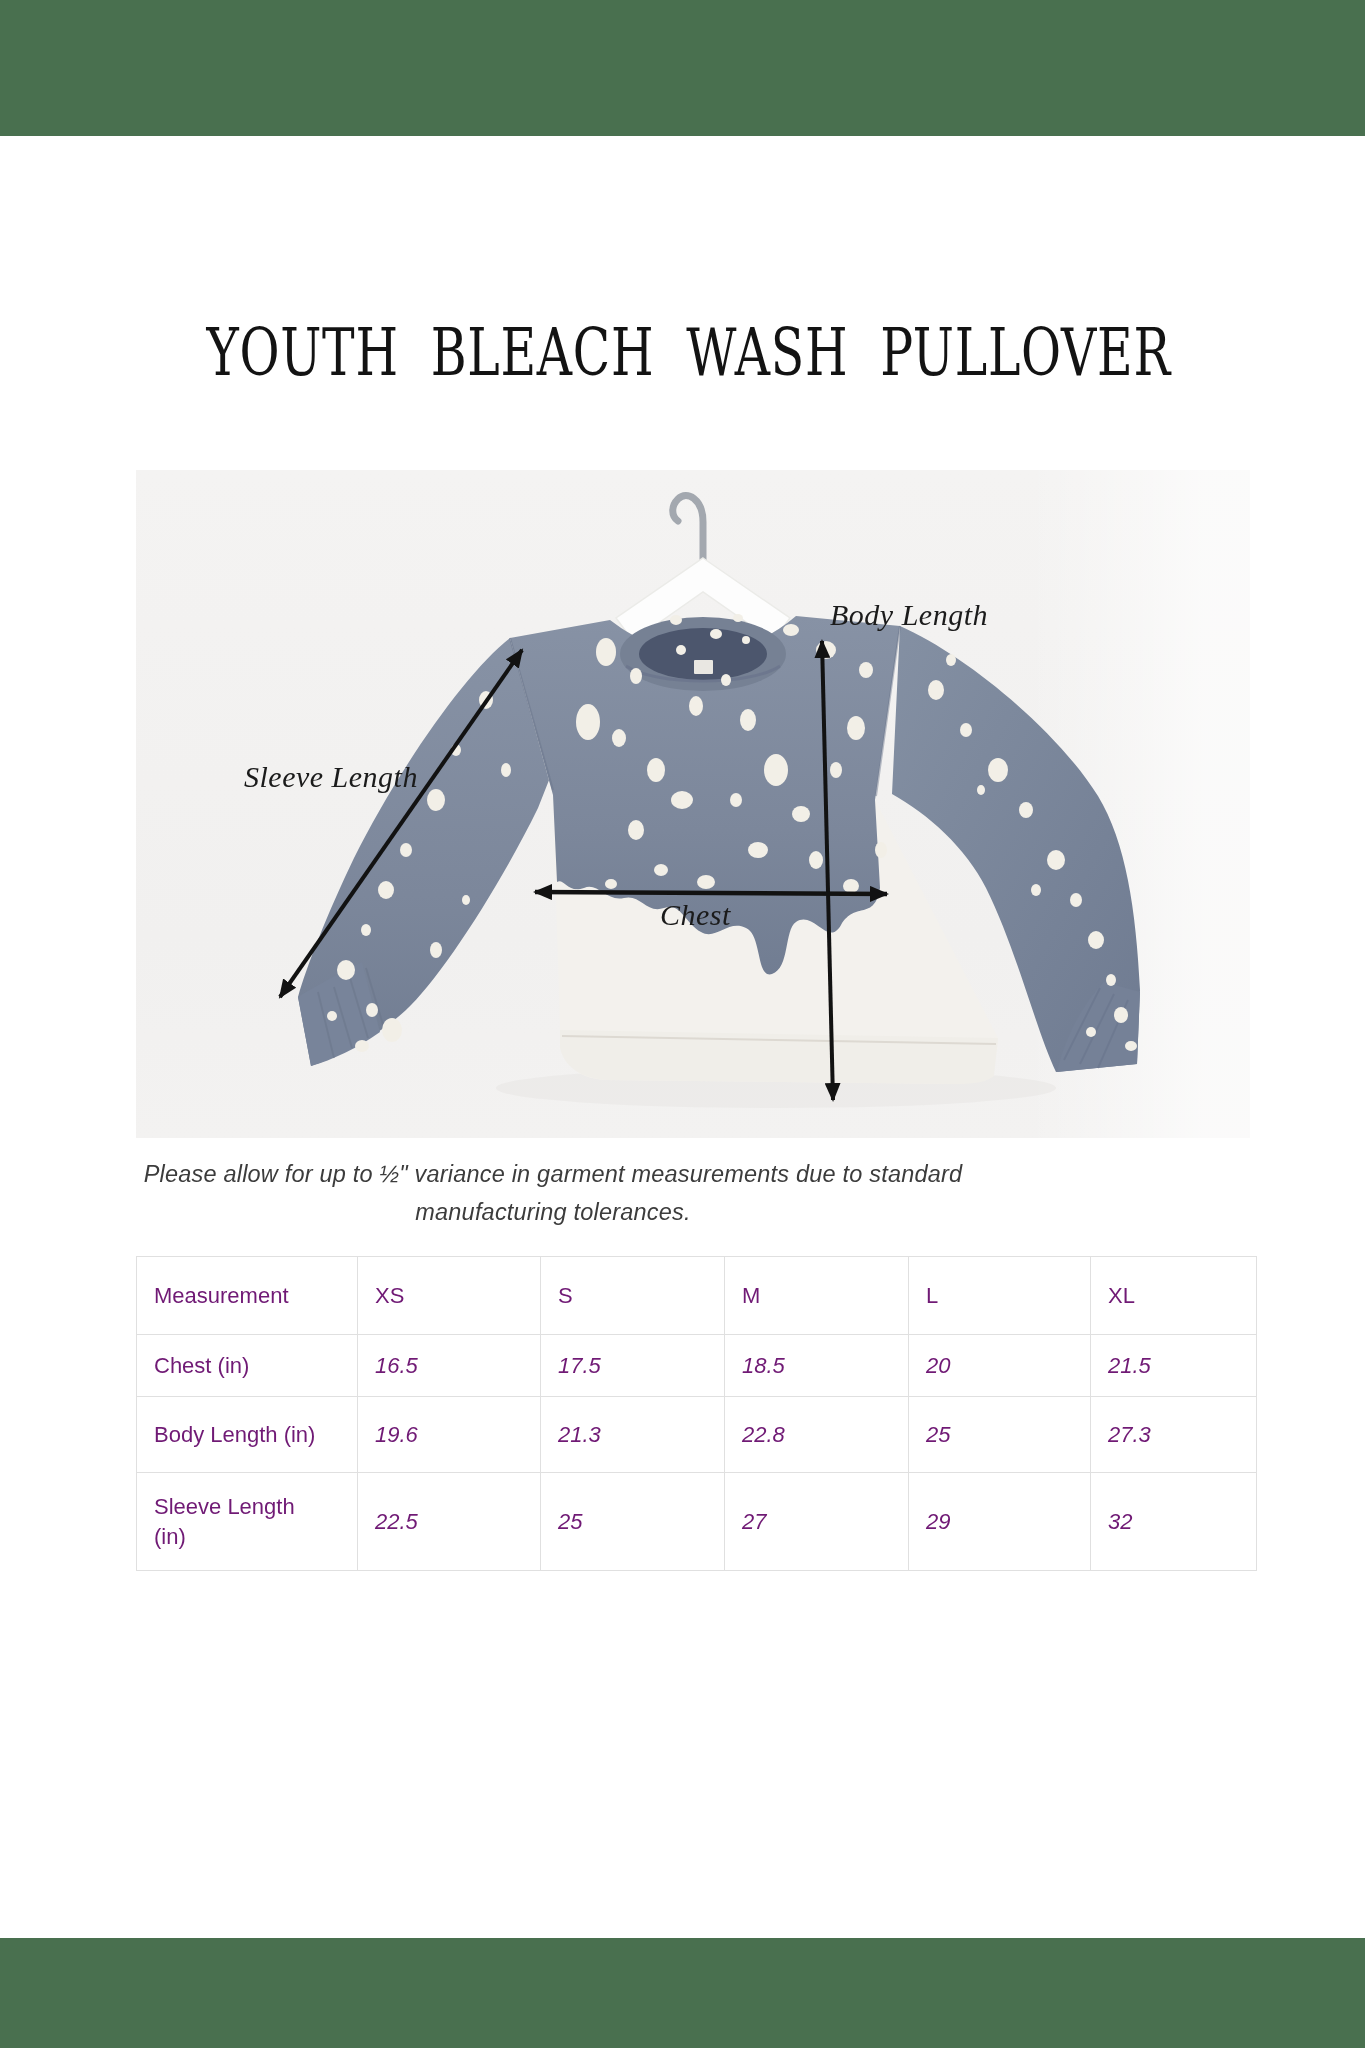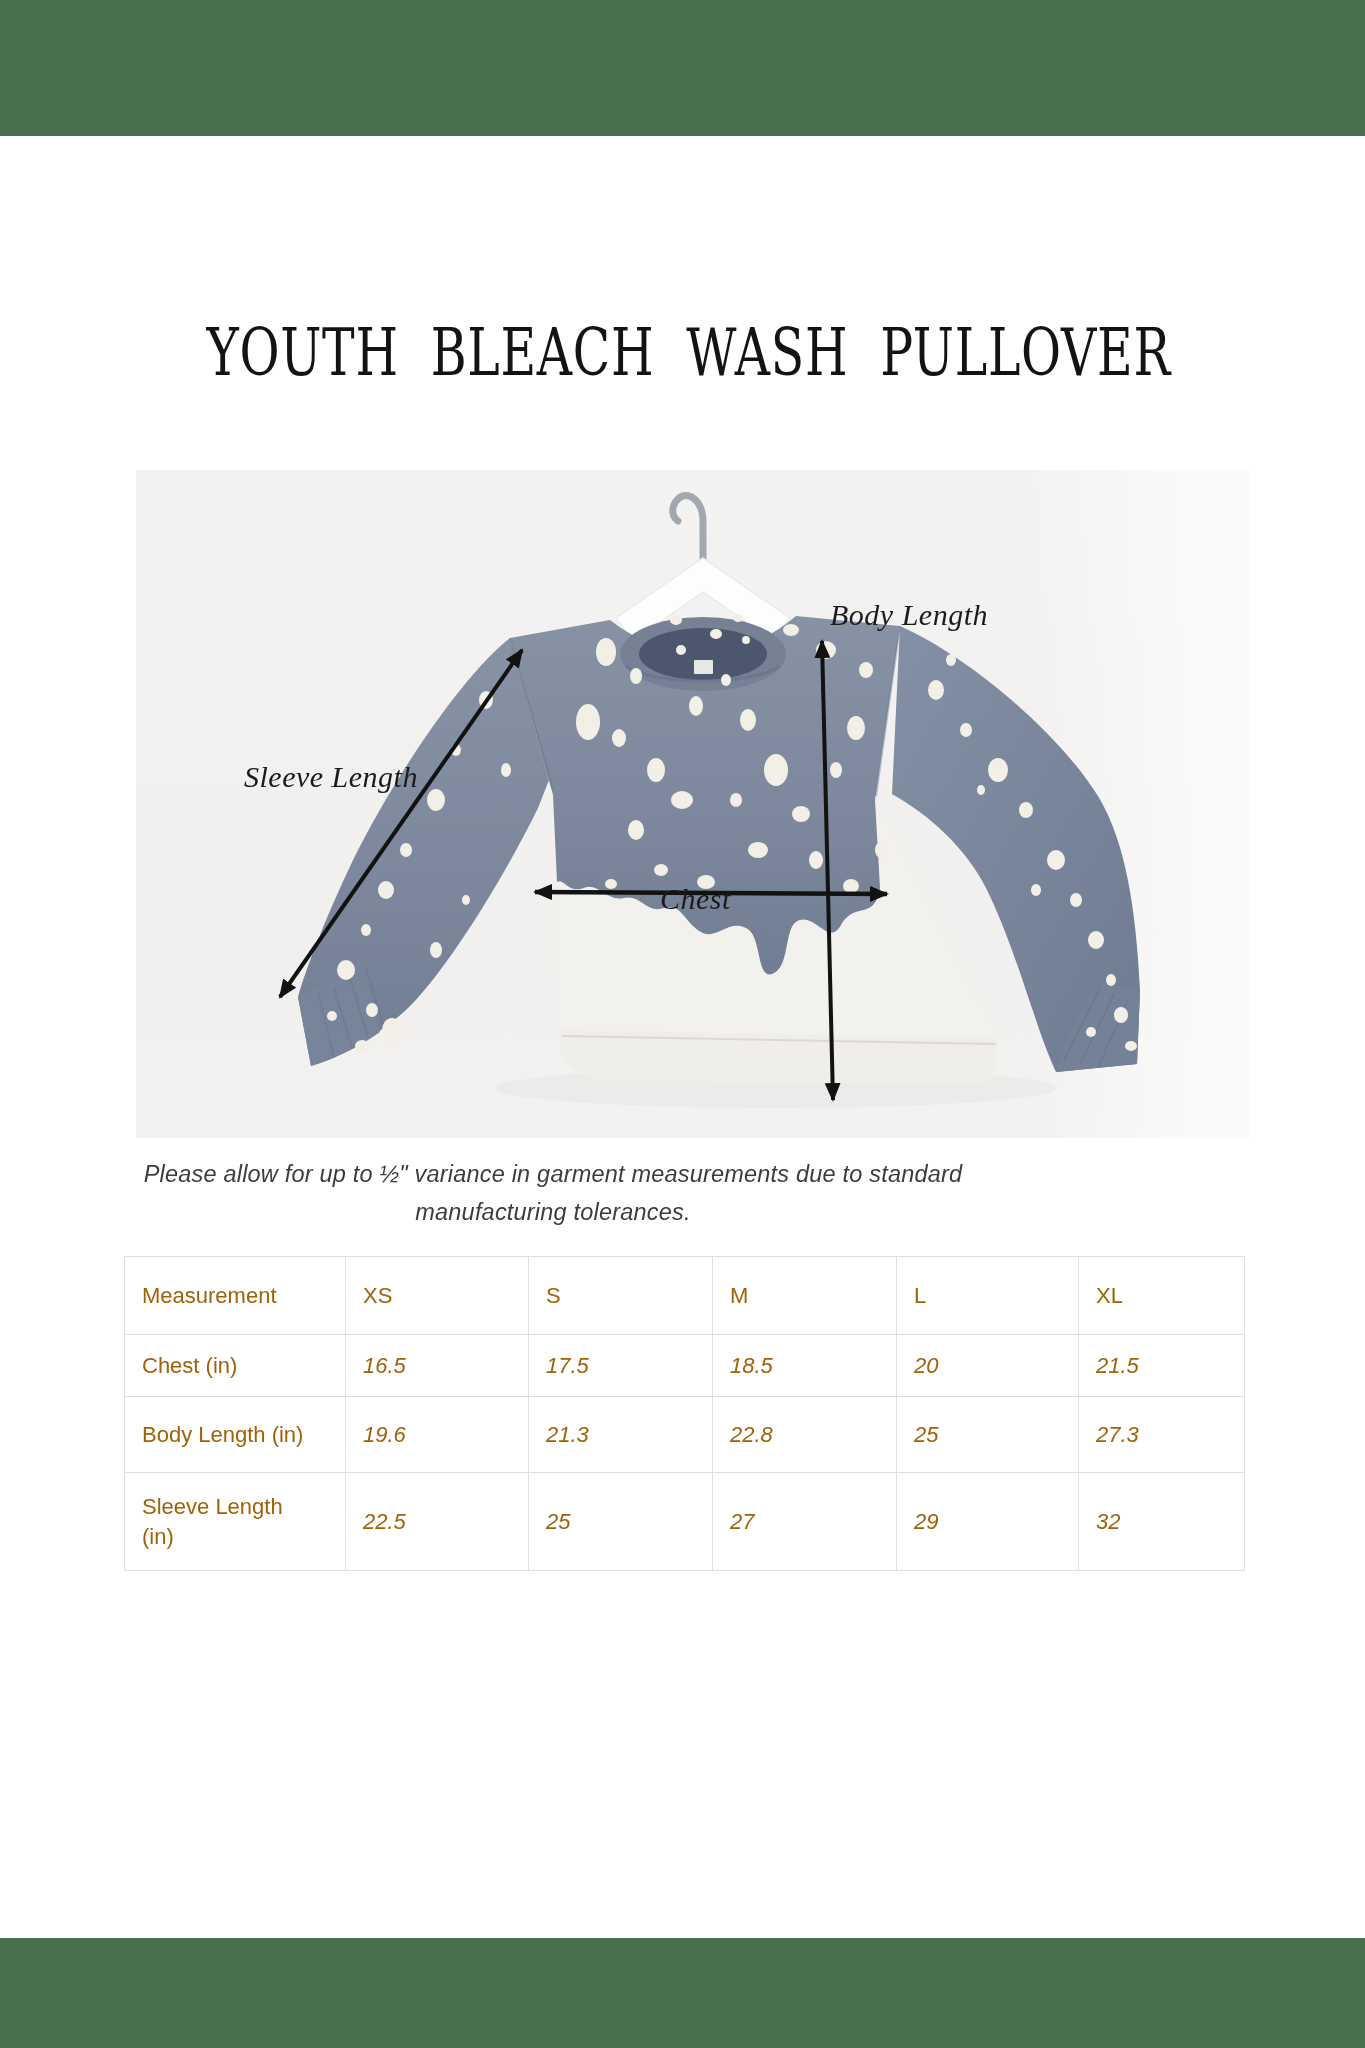--- a/index.html
+++ b/index.html
@@ -31,32 +31,32 @@
   }
   .photo svg{position:absolute;left:0;top:0;}
   .photo-label{
     position:absolute;
     font-family:"Liberation Serif","DejaVu Serif",serif;
     font-style:italic;font-size:30px;color:#1b1b1b;letter-spacing:0.5px;
     white-space:nowrap;
   }
   .label-sleeve{left:108px;top:290px;}
   .label-body{left:694px;top:128px;}
-  .label-chest{left:524px;top:412px;text-align:center;}
+  .label-chest{left:524px;top:428px;text-align:center;}
 
   .variance-note{
     position:absolute;top:1155px;left:0;width:1106px;text-align:center;
     font-style:italic;font-size:23.5px;line-height:38px;color:#3c3c3c;
     letter-spacing:0.2px;
   }
 
   table.size-table{
-    position:absolute;left:124px;top:1256px;width:1120px;
+    position:absolute;left:136px;top:1256px;width:1120px;
     border-collapse:collapse;table-layout:fixed;
-    font-size:22px;color:#a16207;
+    font-size:22px;color:#701a75;
   }
   table.size-table td{
     border:1px solid #e0e0e0;vertical-align:middle;
     padding:0 14px 0 17px;font-weight:400;
     background:#ffffff;
   }
   table.size-table td.num{text-align:left;font-style:italic;}
   table.size-table td.pre{white-space:pre-line;line-height:30px;}
 </style>
 </head>

